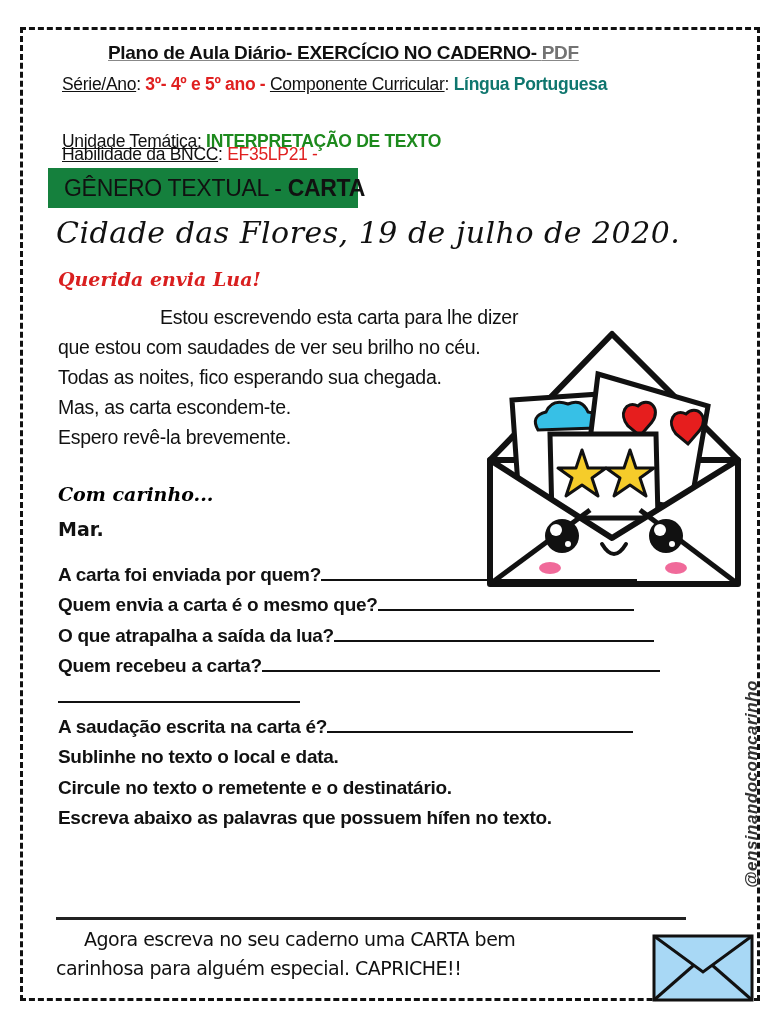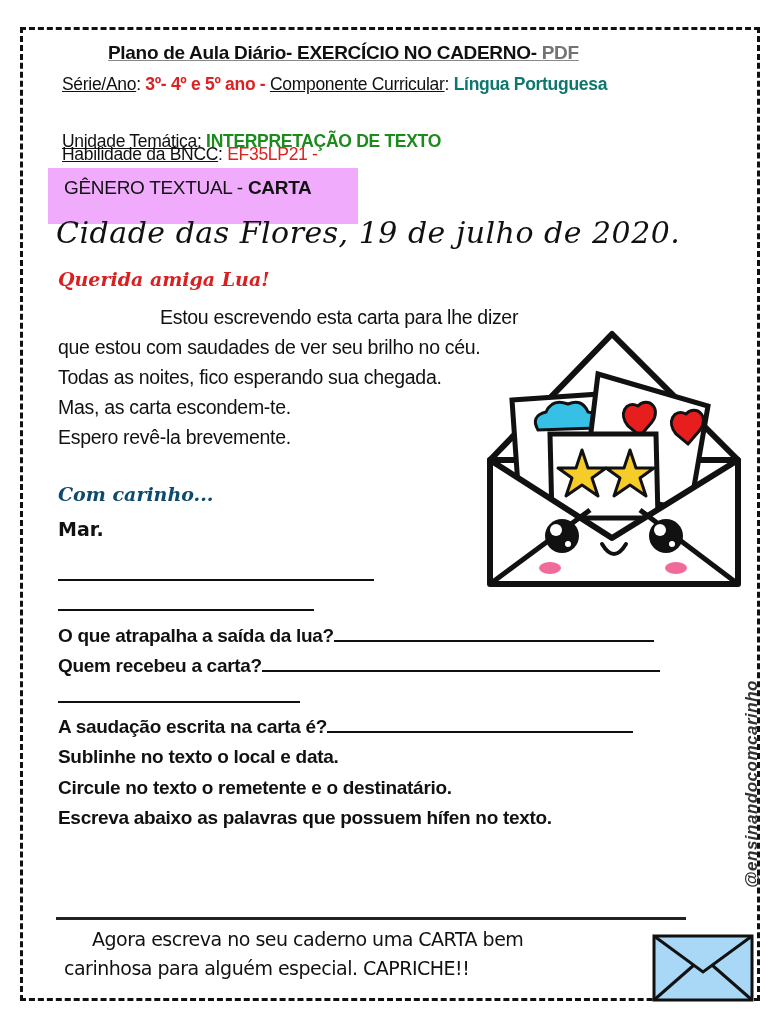--- a/index.html
+++ b/index.html
@@ -10,43 +10,43 @@
     .header { position: absolute; left: 0; top: 42px; width: 768px; }
     .h-title { position: absolute; left: 108px; top: 0; font-size: 19px; font-weight: bold;
                text-decoration: underline; text-decoration-color: #888; white-space: nowrap;
                font-family: "Liberation Sans", sans-serif; letter-spacing: -0.3px; }
     .h-title .red { color: #737373; }
     .h-line { position: absolute; left: 62px; font-size: 17.5px; white-space: nowrap; letter-spacing: -0.3px; }
     .u { text-decoration: underline; }
     .red { color: #e02020; font-weight: bold; }
     .blue { color: #0f766e; font-weight: bold; }
     .green { color: #1d8a1d; font-weight: bold; }
-    .genre { position: absolute; left: 48px; top: 168px; width: 310px; height: 56px;
-             background: #f0abfc; font-size: 19px; line-height: 40px; box-sizing: border-box;
+    .genre { position: absolute; left: 48px; top: 168px; width: 310px; height: 40px;
+             background: #15803d; font-size: 23px; line-height: 40px; box-sizing: border-box;
              padding-left: 16px; white-space: nowrap; letter-spacing: -0.3px; }
     .genre b { font-weight: bold; }
     .place-date { position: absolute; left: 56px; top: 215px; font-family: "DejaVu Serif", serif;
                   font-style: italic; font-size: 30px; white-space: nowrap; letter-spacing: 0.5px; }
     .greet { position: absolute; left: 58px; top: 268px; font-family: "DejaVu Serif", serif;
              font-style: italic; font-weight: bold; color: #d91f1f; font-size: 19px; }
     .letter { position: absolute; left: 58px; top: 302px; font-size: 19.5px; line-height: 30px; letter-spacing: -0.3px; }
     .letter div { white-space: nowrap; }
     .letter .indent { padding-left: 102px; }
     .closing { position: absolute; left: 58px; top: 483px; font-family: "DejaVu Serif", serif;
-               font-style: italic; font-weight: bold; color: #0c4a6e; font-size: 19px; }
+               font-style: italic; font-weight: bold; color: #000000; font-size: 19px; }
     .sender { position: absolute; left: 58px; top: 518px; font-family: "DejaVu Sans", sans-serif;
               font-weight: bold; font-size: 19px; }
     .questions { position: absolute; left: 58px; top: 560px; font-size: 19px; font-weight: bold;
                  line-height: 30.4px; letter-spacing: -0.3px; }
     .questions div { white-space: nowrap; }
     .blank { display: inline-block; border-bottom: 2.5px solid #111; height: 16px; vertical-align: baseline; }
     .long-line { position: absolute; left: 56px; top: 917px; width: 630px; border-top: 3px solid #222; }
     .footer { position: absolute; left: 56px; top: 925px; font-family: "DejaVu Sans", sans-serif;
               font-size: 19px; line-height: 29px; letter-spacing: -0.5px; }
-    .footer div { white-space: nowrap; margin-left: 8px; }
+    .footer div { white-space: nowrap; }
     .footer .indent { padding-left: 28px; }
     .watermark { position: absolute; left: 742px; top: 888px; transform-origin: 0 0; transform: rotate(-90deg);
                  font-size: 17px; font-weight: bold; font-style: italic; color: #333; white-space: nowrap;
                  letter-spacing: 0.5px; }
     .env-art { position: absolute; left: 480px; top: 322px; width: 270px; height: 268px; }
     .mail-icon { position: absolute; left: 652px; top: 934px; width: 102px; height: 68px; }
   </style>
 </head>
 <body>
 
@@ -63,21 +63,21 @@
   <div class="h-line" style="top:89px;">
     <span class="u">Unidade Temática</span><span>: </span><span class="green">INTERPRETAÇÃO DE TEXTO</span>
   </div>
 </div>
 
 <div class="genre">
   <span>GÊNERO TEXTUAL - </span><b>CARTA</b>
 </div>
 
 <div class="place-date">Cidade das Flores, 19 de julho de 2020.</div>
-<div class="greet">Querida amiga Lua!</div>
+<div class="greet">Querida envia Lua!</div>
 
 <div class="letter">
   <div class="indent">Estou escrevendo esta carta para lhe dizer</div>
   <div>que estou com saudades de ver seu brilho no céu.</div>
   <div>Todas as noites, fico esperando sua chegada.</div>
   <div>Mas, as carta escondem-te.</div>
   <div>Espero revê-la brevemente.</div>
 </div>
 
 <svg class="env-art" viewBox="0 0 270 268">
@@ -107,22 +107,22 @@
   <circle cx="192" cy="222" r="3" fill="#fff"></circle>
   <path d="M122,222 q12,20 24,0" fill="none" stroke="#111" stroke-width="4" stroke-linecap="round"></path>
   <ellipse cx="70" cy="246" rx="11" ry="6" fill="#f06a9a"></ellipse>
   <ellipse cx="196" cy="246" rx="11" ry="6" fill="#f06a9a"></ellipse>
 </svg>
 
 <div class="closing">Com carinho...</div>
 <div class="sender">Mar.</div>
 
 <div class="questions">
-  <div><span class="blank" style="width:316px"></span></div>
-  <div><span class="blank" style="width:256px"></span></div>
+  <div><span>A carta foi enviada por  quem?</span><span class="blank" style="width:316px"></span></div>
+  <div><span>Quem envia a carta é o mesmo que?</span><span class="blank" style="width:256px"></span></div>
   <div><span>O que atrapalha a saída da lua?</span><span class="blank" style="width:320px"></span></div>
   <div><span>Quem recebeu a carta?</span><span class="blank" style="width:398px"></span></div>
   <div><span class="blank" style="width:242px"></span></div>
   <div><span>A saudação escrita na carta é?</span><span class="blank" style="width:306px"></span></div>
   <div><span>Sublinhe no texto o local e data.</span></div>
   <div><span>Circule no texto o remetente e o destinatário.</span></div>
   <div><span>Escreva abaixo as palavras que possuem hífen no texto.</span></div>
 </div>
 
 <div class="long-line"></div>

